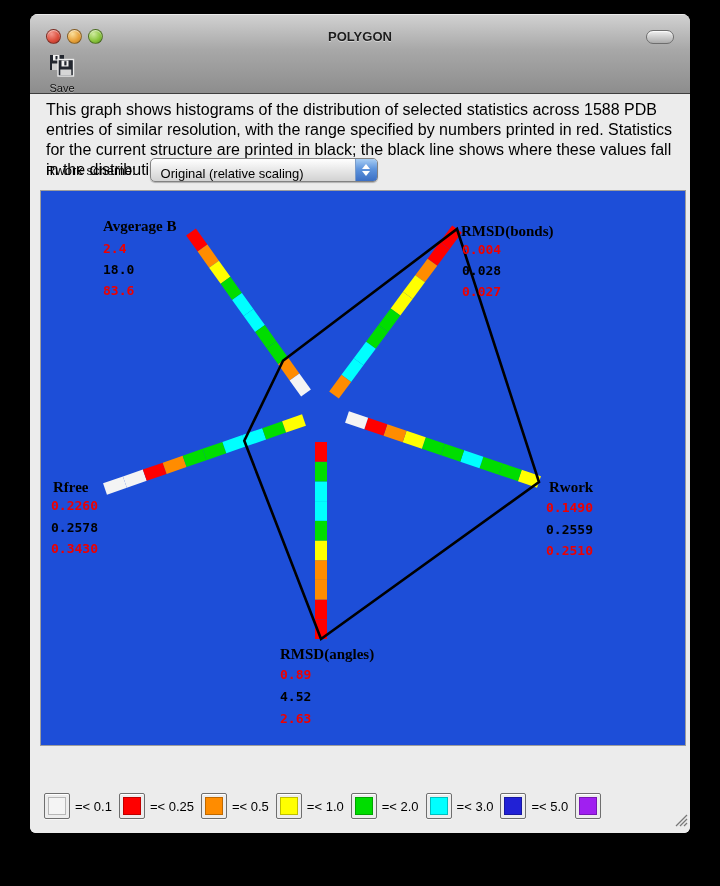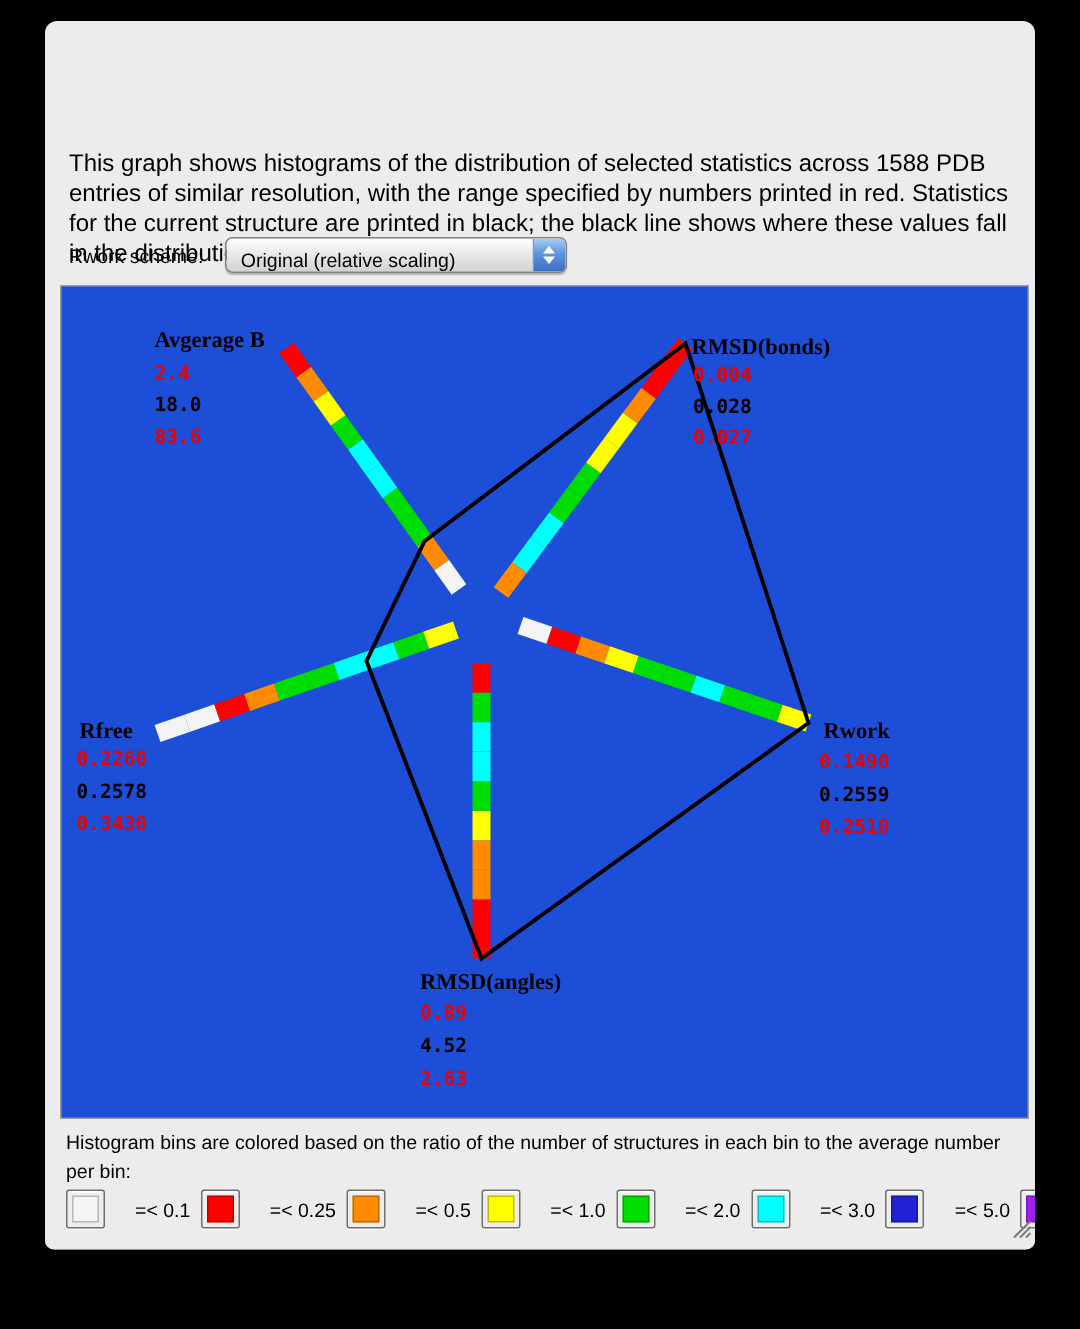--- a/index.html
+++ b/index.html
@@ -67,36 +67,59 @@
     position:absolute;left:10px;top:96px;width:644px;height:554px;
     background:#1d4ed8;border:1px solid #9d9d9d;
   }
   .axis-label{font-family:"Liberation Serif",serif;font-weight:bold;font-size:15px;}
   .axis-value{font-family:"DejaVu Sans Mono","Liberation Mono",monospace;font-weight:bold;font-size:13px;}
   .footer-text{
     position:absolute;left:14px;top:658px;width:634px;
     font-size:13px;line-height:19px;color:#000;
   }
   .legend{position:absolute;left:14px;top:699px;display:flex;align-items:center;}
-  .legend-item{display:flex;align-items:center;margin-right:7px;gap:15px;}
+  .legend-item{display:flex;align-items:center;margin-right:7px;}
   .swatch{
     width:24px;height:24px;background:#ededed;border:1px solid #6f6f6f;border-radius:2px;
     box-shadow:inset 0 1px 0 #fff,0 1px 0 rgba(255,255,255,.6);
     display:flex;align-items:center;justify-content:center;margin-right:5px;
   }
   .legend-item:last-child .swatch{margin-right:0;}
   .swatch-inner{width:16px;height:16px;display:block;border:1px solid rgba(0,0,0,.25);}
   .legend-label{font-size:13px;color:#000;white-space:nowrap;}
   .resize-grip{position:absolute;right:2px;bottom:2px;}
 </style>
 </head>
 <body>
 
 <div class="window">
 
+  <div class="header">
+    <div class="traffic">
+      <span class="light red"></span>
+      <span class="light yellow"></span>
+      <span class="light green"></span>
+    </div>
+    <div class="window-title">POLYGON</div>
+    <div class="toolbar-pill"></div>
+
+    <div class="save-button">
+      <svg width="26" height="24" viewBox="0 0 26 24">
+        <rect x="1" y="2" width="14" height="15" fill="#23272f"></rect>
+        <rect x="4" y="2" width="6.5" height="5.5" fill="#f2f2f2"></rect>
+        <rect x="6.5" y="3" width="2" height="3.5" fill="#23272f"></rect>
+        <rect x="3" y="10.5" width="10" height="6.5" fill="#cfcfcf"></rect>
+        <rect x="9" y="6.5" width="15.5" height="16.5" fill="#23272f" stroke="#ececec" stroke-width="1.4"></rect>
+        <rect x="12.5" y="7.5" width="7" height="6" fill="#f2f2f2"></rect>
+        <rect x="15.3" y="8.2" width="2.2" height="4.2" fill="#23272f"></rect>
+        <rect x="11.3" y="16.5" width="11" height="5.8" fill="#d6d6d6"></rect>
+      </svg>
+      <span class="save-label">Save</span>
+    </div>
+  </div>
 
   <div class="content">
 
     <div class="desc">This graph shows histograms of the distribution of selected statistics across 1588 PDB entries of similar resolution, with the range specified by numbers printed in red.  Statistics for the current structure are printed in black; the black line shows where these values fall in the distribution.</div>
 
     <div class="scheme-row">
       <span class="scheme-label">Rwork scheme:</span>
       <div class="popup">
         <span class="popup-text">Original (relative scaling)</span>
         <span class="popup-arrows">
@@ -175,21 +198,20 @@
           <text x="239" y="488" class="axis-value" fill="#ee0000">0.89</text>
           <text x="239" y="510" class="axis-value" fill="#000000">4.52</text>
           <text x="239" y="532" class="axis-value" fill="#ee0000">2.63</text>
           <text x="12" y="301" class="axis-label" fill="#000000">Rfree</text>
           <text x="10" y="319" class="axis-value" fill="#ee0000">0.2260</text>
           <text x="10" y="341" class="axis-value" fill="#000000">0.2578</text>
           <text x="10" y="362" class="axis-value" fill="#ee0000">0.3430</text>
         </svg>
     </div>
 
-    <div class="footer-text">Histogram bins are colored based on the ratio of the number of structures in each bin to the average number per bin:</div>
 
     <div class="legend" id="legend">
         <div class="legend-item">
           <span class="swatch">
             <span class="swatch-inner" style="background: rgb(244, 244, 244);"></span>
           </span>
           <span class="legend-label">=&lt; 0.1</span>
         </div>
         <div class="legend-item">
           <span class="swatch">

